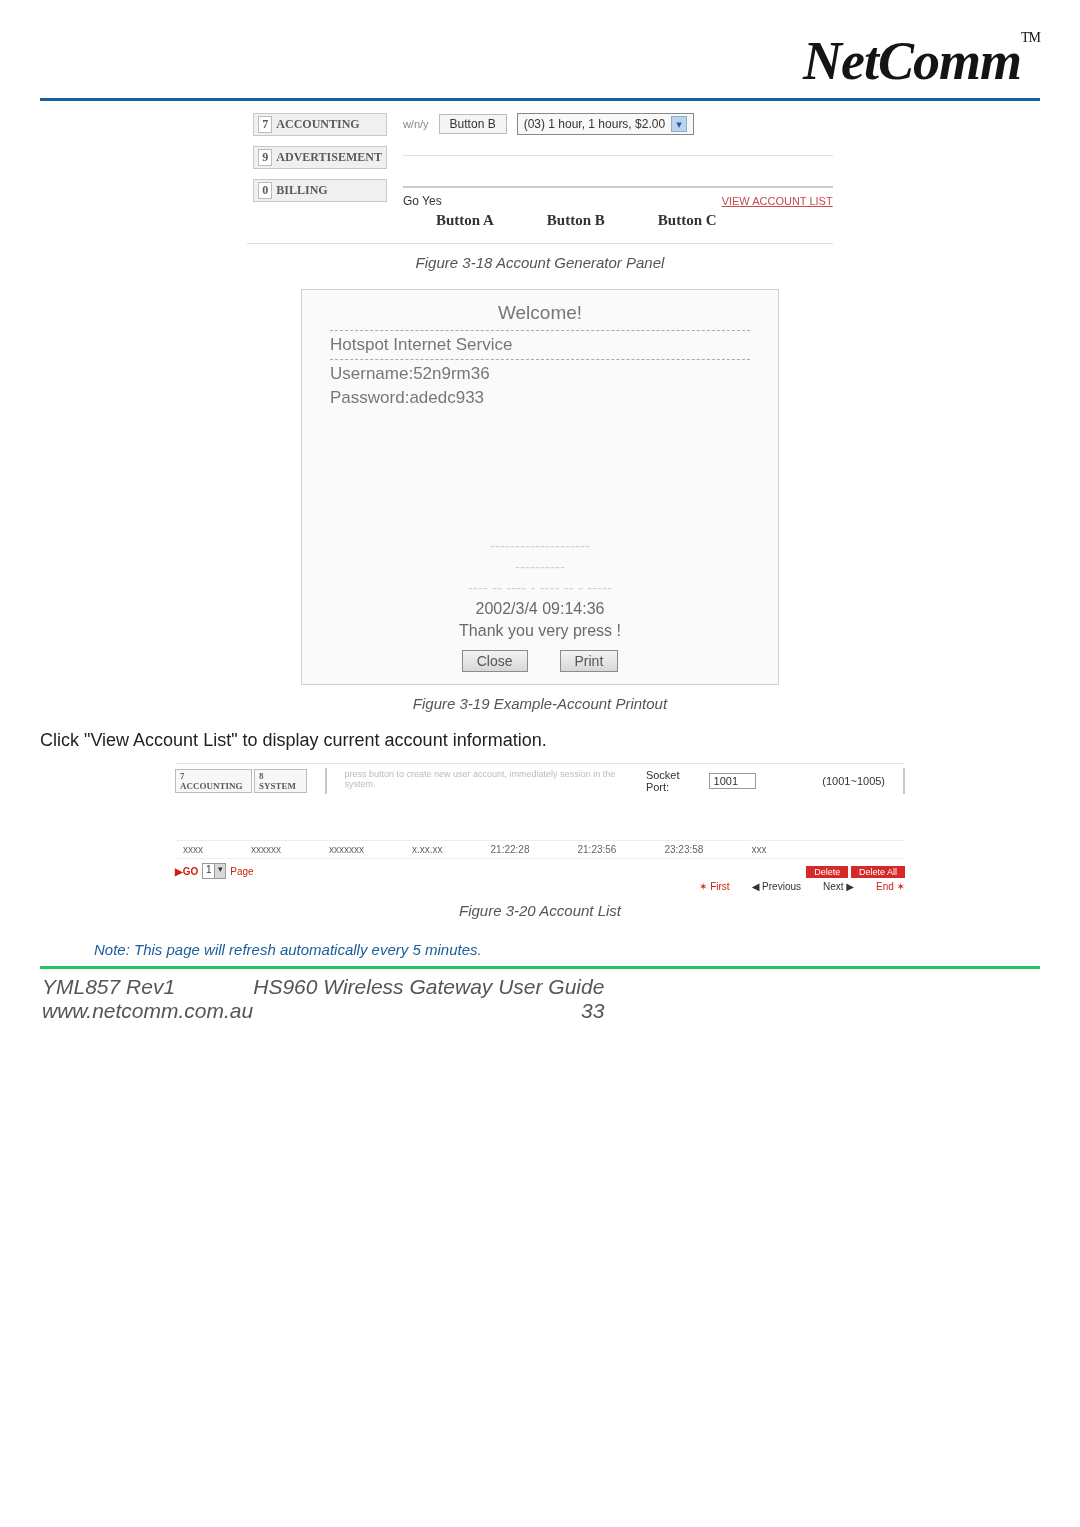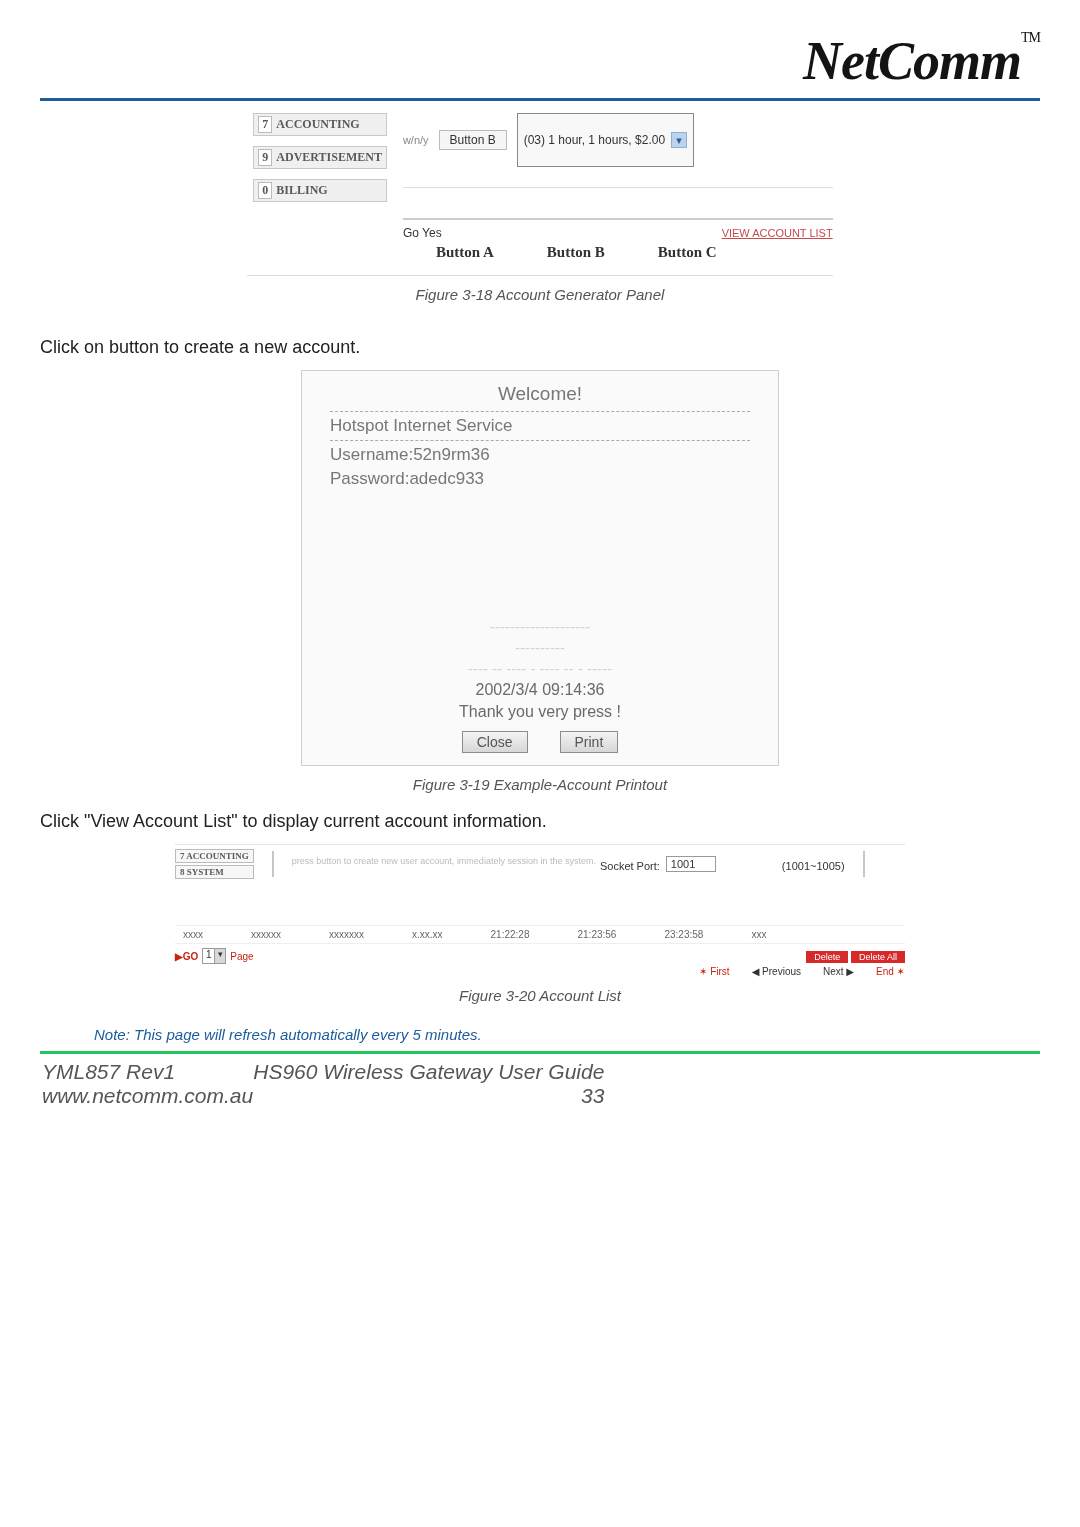--- a/index.html
+++ b/index.html
@@ -8,41 +8,41 @@
   .brand{font-family:'Brush Script MT',cursive;font-style:italic;font-weight:900;font-size:54px;letter-spacing:-1px;color:#141414}
   .brand sup{font-size:14px;vertical-align:top;font-style:normal;font-weight:400}
   .figarea{display:flex;justify-content:center;margin-top:6px}
   .panel{display:flex;gap:10px;border-bottom:1px solid #ddd;padding-bottom:8px}
   .sidenav{display:flex;flex-direction:column;gap:10px;padding:6px}
   .navitem{display:flex;align-items:center;gap:4px;font:700 12px 'Arial Narrow';color:#5a5a5a;text-transform:uppercase;border:1px solid #c8c8c8;background:#f0f0f0;padding:2px 4px}
   .navitem .num{background:#fff;border:1px solid #bbb;padding:0 3px;font-weight:700}
   .navbody{flex:1;padding:6px 0}
   .row1{display:flex;align-items:center;gap:10px;border-bottom:1px solid #e0e0e0;padding-bottom:20px}
   .chip{font:12px Arial;border:1px solid #bbb;background:#f5f5f5;padding:2px 10px}
-  .sel{font:12px Arial;border:1px solid #888;background:#f8f8f8;padding:18px 6px;display:flex;align-items:center;gap:6px}
+  .sel{font:12px Arial;border:1px solid #888;background:#f8f8f8;padding:2px 6px;display:flex;align-items:center;gap:6px}
   .sel .arrow{width:14px;height:14px;background:#bcd3ef;color:#2b5d99;font-size:11px;line-height:14px;text-align:center;border:1px solid #8faec8}
   .row2{display:flex;align-items:center;gap:120px;border-top:2px solid #ccc;padding:6px 0;margin-top:30px;font:12px Arial}
   .viewlink{color:#c64a4a;font:11px Arial;text-decoration:underline;text-transform:uppercase;margin-left:40px}
   .btnlabels{display:flex;gap:53px;font:700 15px 'Times New Roman';margin-left:33px;margin-top:-2px}
   .caption{text-align:center;font-style:italic;color:#555;font-size:15px;margin:10px 0 18px 0}
   .body-p{font-size:18px;color:#222;margin:16px 0 12px 0}
   .printout{width:420px;min-height:220px;margin:0 auto;border:1px solid #d0d0d0;background:#fafafa;padding:12px 28px;color:#777;position:relative}
   .printout .wl{text-align:center;font-size:19px;margin-bottom:6px}
   .dashed{border:0;border-top:1px dashed #aaa;margin:4px 0}
   .printout .line{font-size:17px;margin:4px 0}
   .lower{min-height:260px;display:flex;flex-direction:column;justify-content:flex-end;align-items:center;gap:4px}
   .faint{color:#d2d2d2;font-size:15px}
   .ok{color:#6a6a6a;font-size:16px}
   .btnbar{display:flex;gap:32px;justify-content:flex-start;margin-top:6px}
   .winbtn{border:1px solid #8b8b8b;background:linear-gradient(#f4f4f4,#d7d7d7);padding:2px 14px;font-size:14px;color:#555}
   .acct-panel{width:730px;margin:8px auto 0;border-top:1px solid #e5e5e5;padding-top:4px}
   .acct-top{display:flex;align-items:center;gap:18px;font:11px Arial}
-  .acct-nav{display:flex;flex-direction:column;gap:2px}
+  .acct-nav{display:flex;flex-direction:row;gap:2px}
   .mini{font:700 9px 'Arial Narrow';color:#5a5a5a;border:1px solid #bbb;padding:1px 4px;background:#f7f7f7}
-  .sockrow{display:flex;align-items:flex-end;gap:6px}
+  .sockrow{display:flex;align-items:center;gap:6px}
   .sockinput{border:1px solid #999;font:11px Arial;padding:1px 4px;width:40px;text-align:left}
   .divider{width:2px;background:#c7c7c7;height:26px}
   .tblrow{display:flex;gap:48px;font:10px Arial;color:#666;margin-top:46px;padding:3px 8px;border-top:1px solid #eee;border-bottom:1px solid #eee}
   .pager{display:flex;align-items:center;justify-content:space-between;margin-top:4px;font:10px Arial}
   .pager .left{display:flex;align-items:center;gap:4px}
   .go{color:#c21;font-weight:700}
   .pagebox{border:1px solid #999;width:22px;height:14px;display:inline-flex}
   .pagebox .drop{width:10px;background:#d8d8d8;border-left:1px solid #999;font-size:9px;text-align:center}
   .right{display:flex;align-items:center;gap:18px}
   .danger{background:#d62a2a;color:#fff;font:9px Arial;padding:1px 8px}
@@ -95,21 +95,20 @@
             <span>Button A</span>
             <span>Button B</span>
             <span>Button C</span>
           </div>
         </div>
       </div>
       <div class="caption">Figure 3-18 Account Generator Panel</div>
     </div>
   </div>
 
-  <p class="body-p">Click on button to create a new account.</p>
 
   <div class="printout">
     <div class="wl">Welcome!</div>
     <hr class="dashed">
     <div class="line">Hotspot Internet Service</div>
     <hr class="dashed">
     <div class="line"><span>Username:</span><span>52n9rm36</span></div>
     <div class="line"><span>Password:</span><span>adedc933</span></div>
     <div class="lower">
       <div class="faint">--------------------</div>

